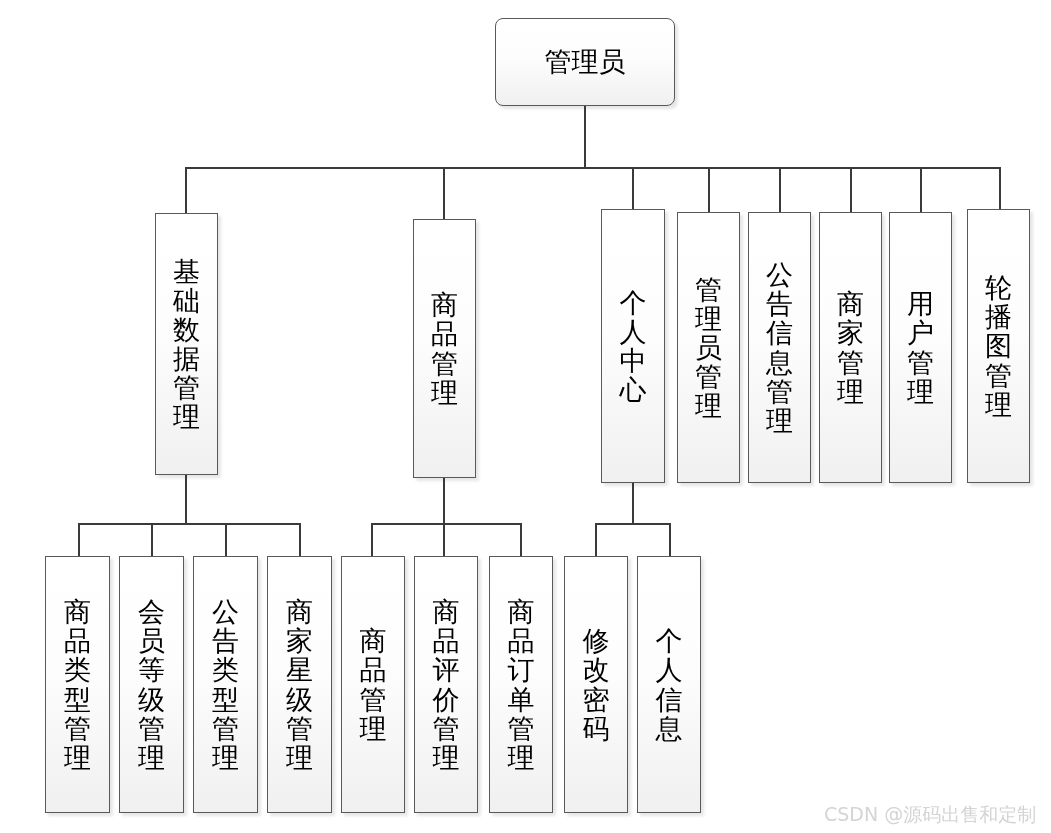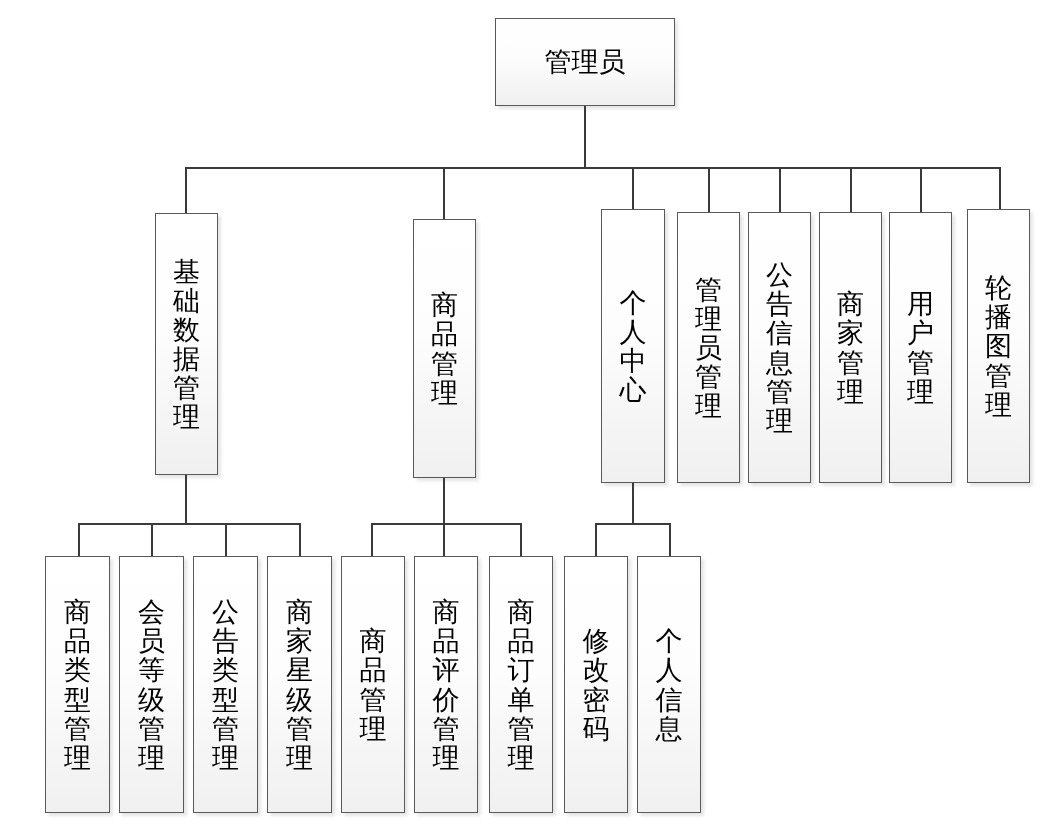--- a/index.html
+++ b/index.html
@@ -58,21 +58,21 @@
     font-size: 19px;
     white-space: nowrap;
     user-select: none;
   }
 </style>
 </head>
 <body>
 
 <div id="canvas">
 
-  <div class="node horiz" style="left:495px; top:18px; width:180px; height:88px;">
+  <div class="node horiz" style="left:495px; top:18px; width:180px; height:88px;border-radius:8px;">
     <span class="label">管理员</span>
   </div>
 
   <div class="line vline" style="left:584px; top:106px; width:2px; height:62px;"></div>
 
   <div class="line hline" style="left:185px; top:167px; width:815px; height:2px;"></div>
 
   <div class="line vline" style="left:185px; top:167px; width:2px; height:46px;"></div>
   <div class="line vline" style="left:443px; top:167px; width:2px; height:52px;"></div>
   <div class="line vline" style="left:632px; top:167px; width:2px; height:42px;"></div>
@@ -224,14 +224,15 @@
 密
 码</span>
   </div>
   <div class="node vert" style="left:637px; top:556px; width:64px; height:257px;">
     <span class="label">个
 人
 信
 息</span>
   </div>
 
+  <div id="watermark" style="left:824px; top:802px;">CSDN @源码出售和定制</div>
 
 </div>
 
 </body></html>

